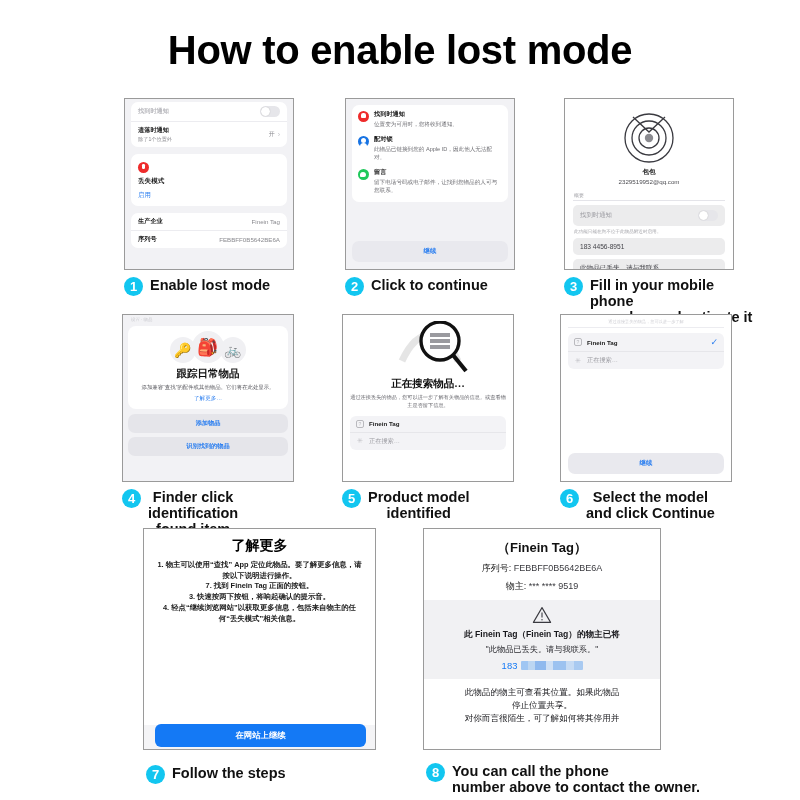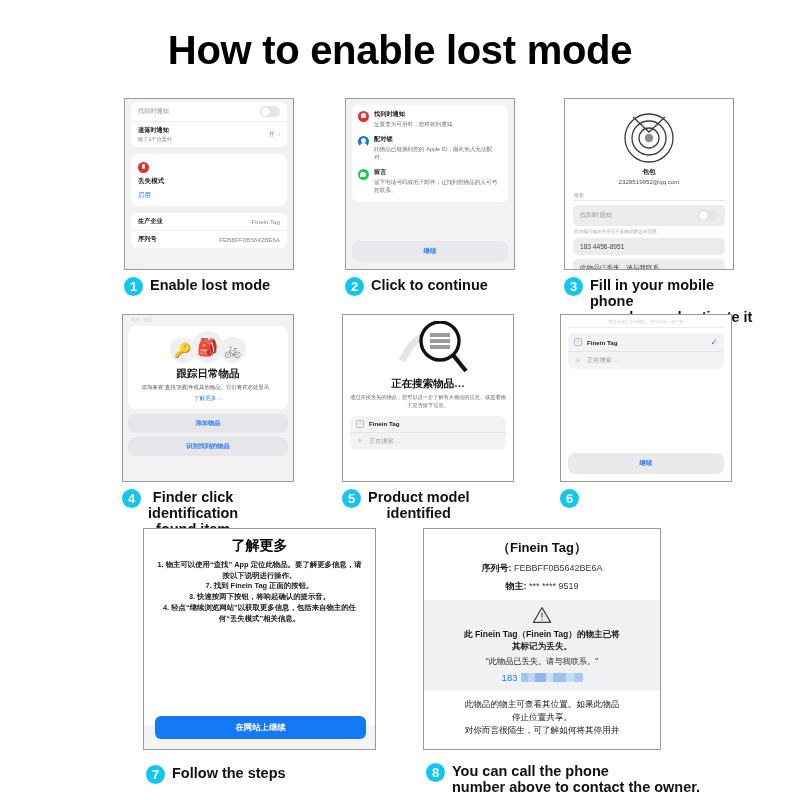--- a/index.html
+++ b/index.html
@@ -215,37 +215,37 @@
     overflow: hidden;
   }
   .p7-body { background: #fff; height: 196px; padding: 8px 10px 0; }
   .p7-h { text-align: center; font-size: 14px; font-weight: bold; color: #000000; }
   .p7-ol { margin-top: 5px; }
   .p7-li {
     font-size: 7.4px; color: #1b1b1b; line-height: 1.45;
     text-align: center; font-weight: bold;
   }
   .p7-btn {
-    position: absolute; left: 11px; bottom: 10px; width: 211px;
+    position: absolute; left: 11px; bottom: 2px; width: 211px;
     background: #1479f5; border-radius: 6px; text-align: center;
     padding: 6px 0; color: #fff; font-size: 8.4px; font-weight: bold;
   }
 
   
   .p8 {
     position: absolute; left: 423px; top: 0;
     width: 238px; height: 222px;
     border: 1px solid #9a9a9a; background: #ffffff;
     overflow: hidden;
   }
   .p8-top { padding: 8px 10px 7px; text-align: center; background:#fff; }
   .p8-h1 { font-size: 13px; font-weight: bold; color: #111; }
   .p8-h2 { font-size: 13px; font-weight: bold; color: #111; margin-top: 2px; }
   .p8-kv { font-size: 9px; color: #3a3a3f; margin-top: 5px; }
-  .p8-kv b { font-weight: bold; color: #1b1b1b; }
+  .p8-kv b { font-weight: normal; color: #1b1b1b; }
   .p8-mid { background: #f1f1f3; padding: 6px 12px 8px; text-align: center; }
   .warn-tri { width: 20px; height: 18px; margin: 0 auto 4px; }
   .p8-w1 { font-size: 8.6px; font-weight: bold; color: #18181c; line-height: 1.42; }
   .p8-q  { font-size: 8.2px; color: #2b2b30; margin-top: 4px; }
   .p8-ph { font-size: 9.4px; color: #1479f5; margin-top: 5px; letter-spacing: .2px; }
   .p8-ph .blur {
     display: inline-block; width: 62px; height: 9px;
     background: linear-gradient(90deg,#9fc6f3 0 12%,#bcd6f2 12% 22%,#8fb9ee 22% 40%,#cfe0f5 40% 52%,#9cc2f0 52% 72%,#c6dbf4 72% 86%,#a9caf1 86% 100%);
     vertical-align: -1px; border-radius: 1px; filter: blur(0.6px);
   }
@@ -468,20 +468,24 @@
             </div>
           </div>
           <div style="flex:1 1 auto;"></div>
           <div style="padding:0 0 7px;">
             <div class="btn-grey">继续</div>
           </div>
         </div>
       </div>
       <div class="caption">
         <div class="badge">6</div>
+        <div class="cap-text cap-center">
+          <div>Select the model</div>
+          <div>and click Continue</div>
+        </div>
       </div>
     </div>
   </div>
 
   <div class="row row-3" style="height:260px;">
 
     <div class="p7">
       <div class="p7-body">
         <div class="p7-h">了解更多</div>
         <div class="p7-ol">
@@ -512,21 +516,20 @@
       </div>
       <div class="p8-mid">
         <div class="warn-tri">
           <svg viewBox="0 0 20 18" width="20" height="18">
             <path d="M10 1.6 L18.6 16.4 L1.4 16.4 Z" fill="none" stroke="#3a3a40" stroke-width="1.1" stroke-linejoin="round"></path>
             <line x1="10" y1="6.4" x2="10" y2="11.6" stroke="#3a3a40" stroke-width="1.1"></line>
             <circle cx="10" cy="13.7" r="0.7" fill="#3a3a40"></circle>
           </svg>
         </div>
         <div class="p8-w1">此 Finein Tag（Finein Tag）的物主已将</div>
-        <div class="p8-w1">其标记为丢失。</div>
         <div class="p8-q">"此物品已丢失。请与我联系。"</div>
         <div class="p8-ph">
           <span>183</span>
           <span class="blur"></span>
         </div>
       </div>
       <div class="p8-bot">
         <div class="p8-b">此物品的物主可查看其位置。如果此物品</div>
         <div class="p8-b">停止位置共享。</div>
         <div class="p8-b">对你而言很陌生，可了解如何将其停用并</div>

